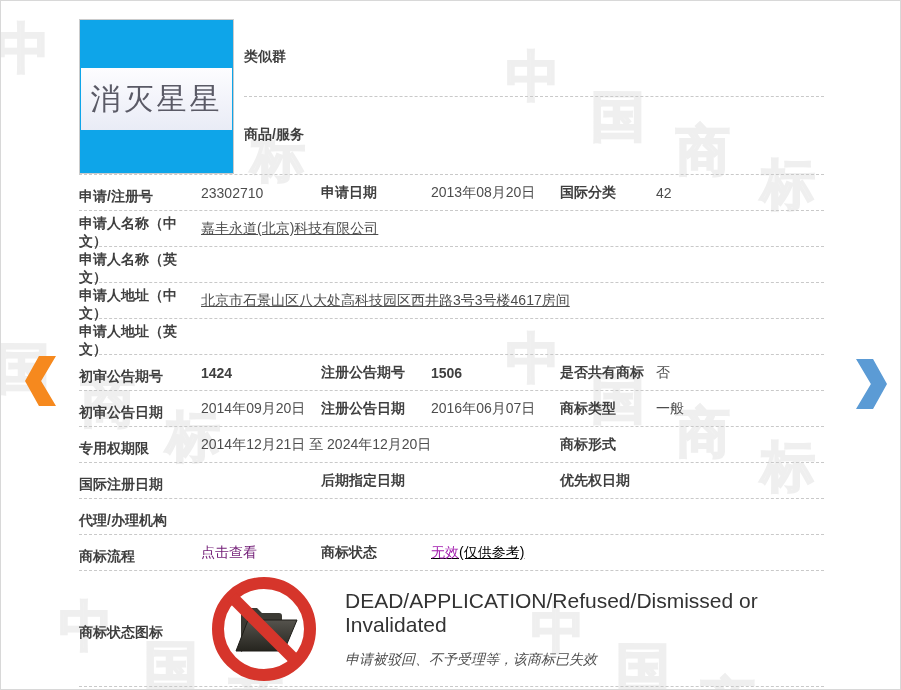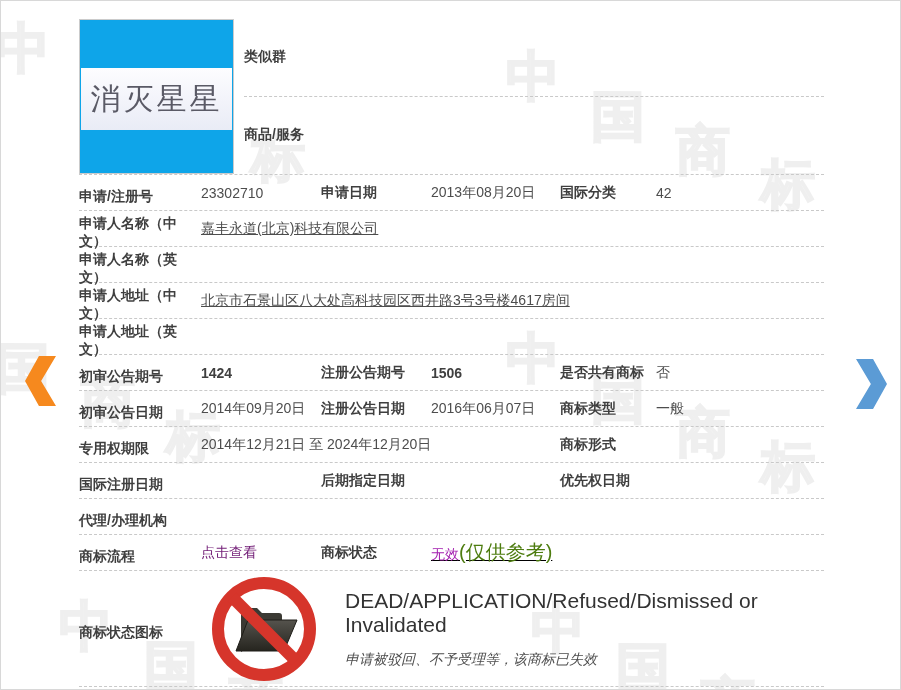--- a/index.html
+++ b/index.html
@@ -48,21 +48,21 @@
   .c-v1 { width:120px; flex:0 0 120px; }
   .c-l2 { width:110px; flex:0 0 110px; }
   .c-v2 { width:107px; flex:0 0 107px; }
   .c-l3 { width:118px; flex:0 0 118px;padding-left:22px; }
   .c-v3 { flex:1; }
   .c-span { flex:1;text-decoration:underline; }
   .c-vwide { width:337px; flex:0 0 337px; }
 
   .link { color:#701a75; font-size:14px; cursor:pointer; text-decoration:none; }
   .status-invalid { color:#a21caf; font-size:14px; }
-  .status-note { color:#4d7c0f; font-size:20px; }
+  .status-note { color:#000000; font-size:14px; }
 
   .row-icon { display:flex; align-items:center; height:116px; border-bottom:1px dashed #c9c9c9; }
   .icon-wrap { width:110px; height:110px; margin-left:8px; margin-right:26px; flex:0 0 110px; }
   .icon-texts { display:flex; flex-direction:column; gap:14px; }
   .icon-line1 { font-size:21px; color:#333; }
   .icon-line2 { font-size:14px; color:#4d4d4d;font-style:italic; }
 </style>
 </head>
 <body>
 

